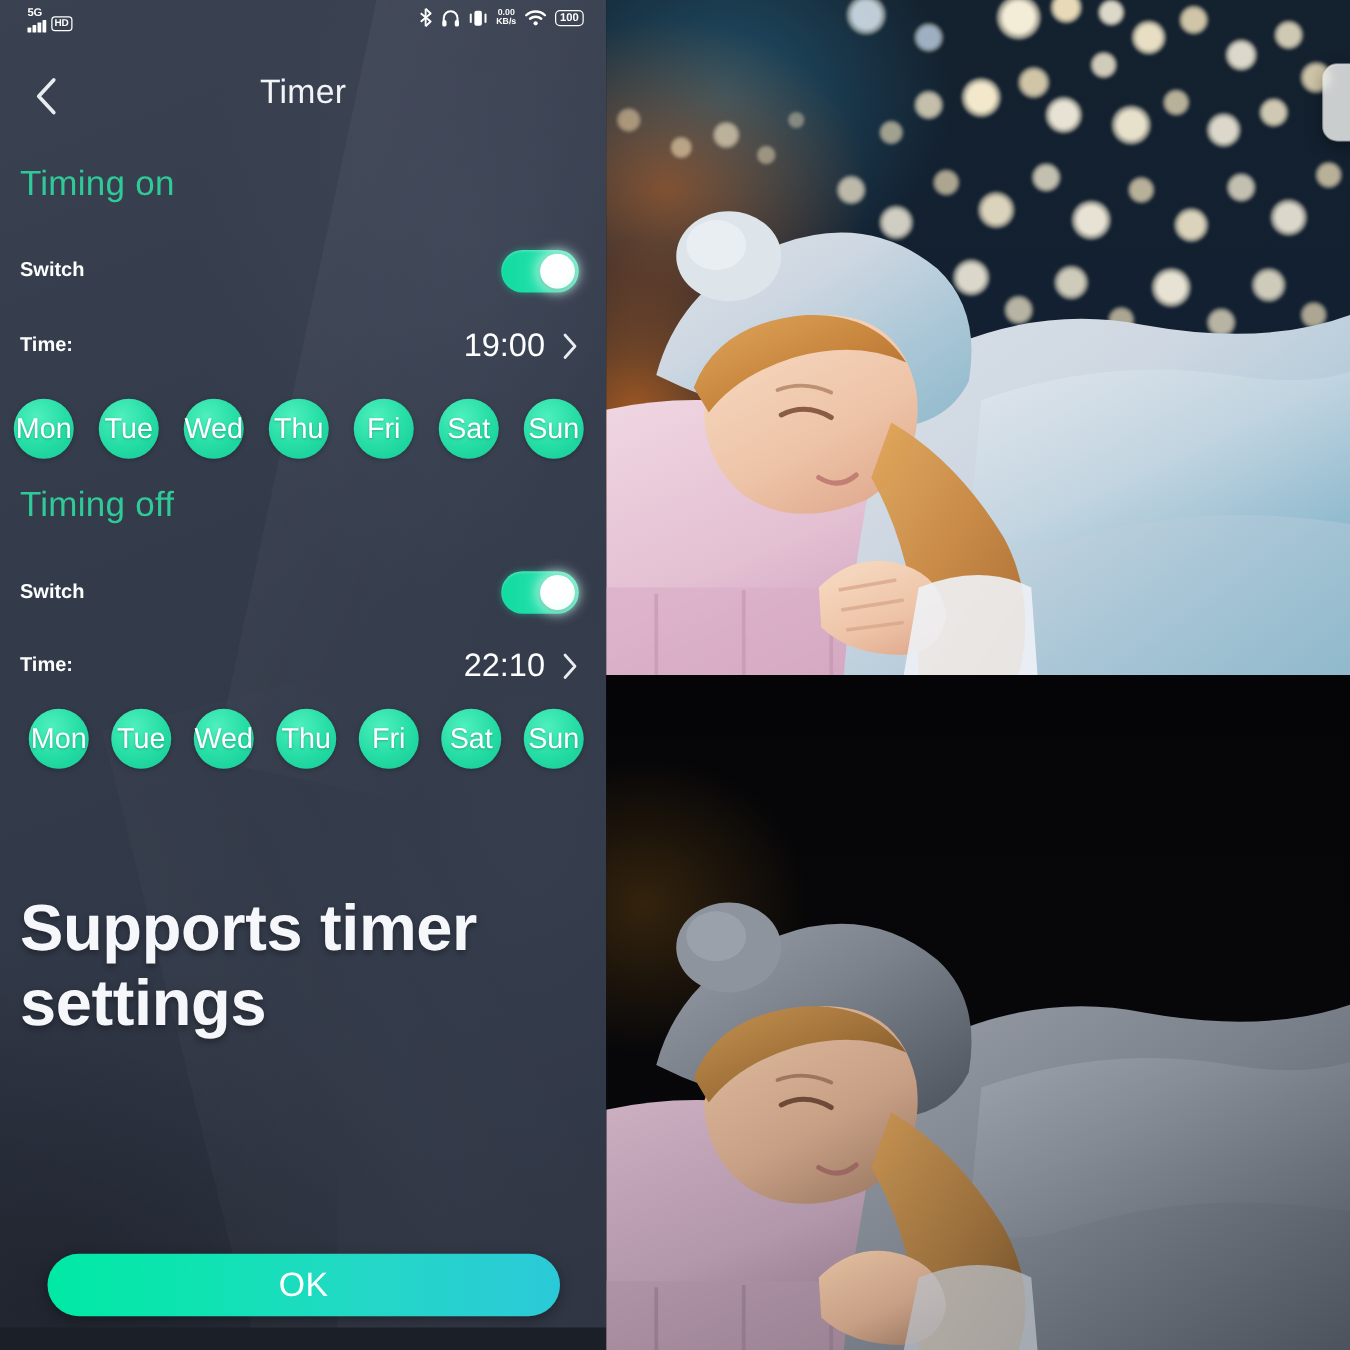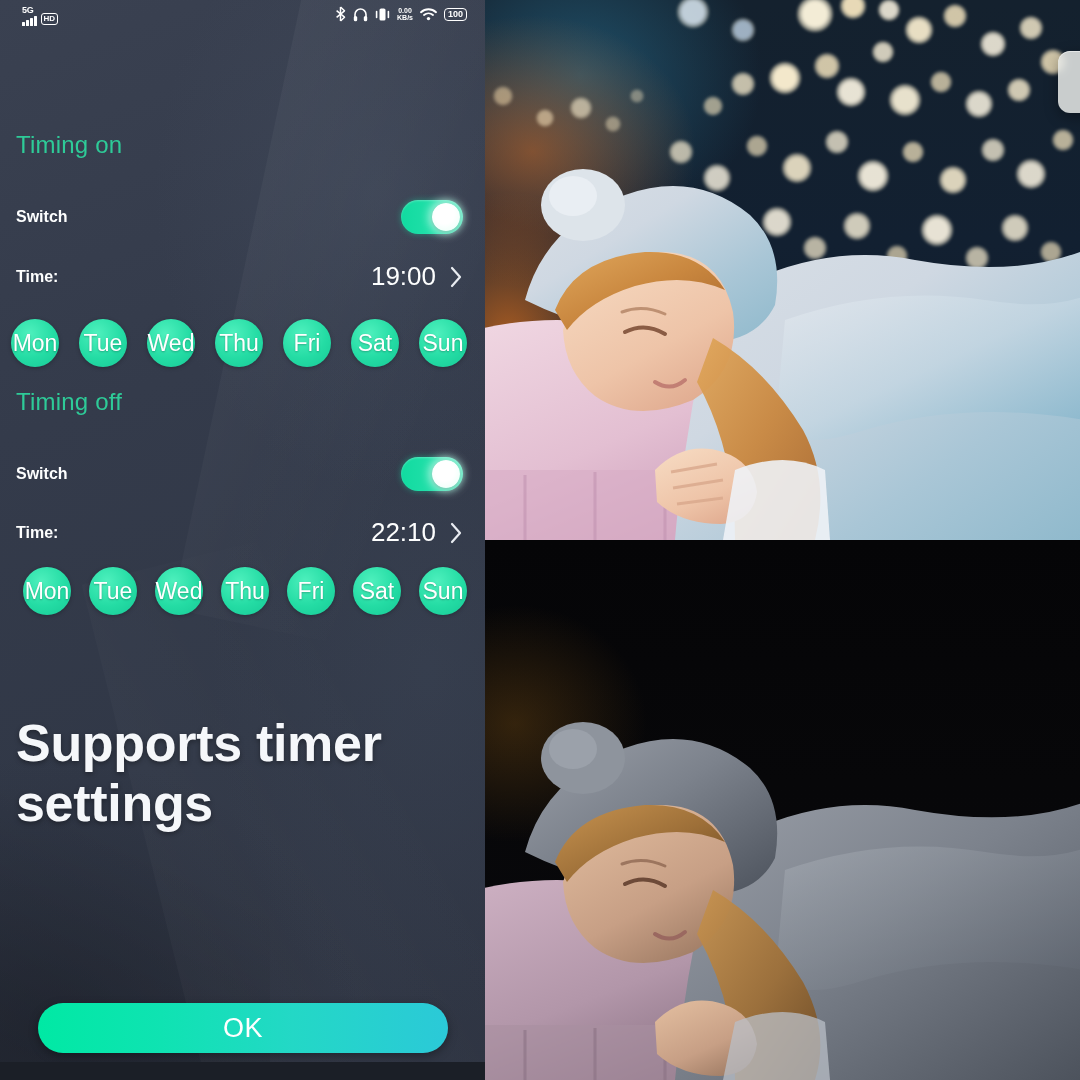--- a/index.html
+++ b/index.html
@@ -46,21 +46,21 @@
            padding:0 3px;line-height:11px;}
 
   
   .navbar{position:absolute;left:0;top:48px;width:485px;height:56px;}
   .nav-back{position:absolute;left:16px;top:8px;width:42px;height:42px;
             display:flex;align-items:center;justify-content:center;cursor:pointer;}
   .nav-title{position:absolute;left:0;right:0;top:10px;text-align:center;
              color:#f2f4f7;font-size:27px;font-weight:400;letter-spacing:.2px;}
 
   
-  .sec-title{position:absolute;left:16px;color:#2ecb98;font-size:24px;font-weight:400;
+  .sec-title{position:absolute;left:16px;color:#2ecb98;font-size:28px;font-weight:400;
              letter-spacing:.2px;}
   .row{position:absolute;left:16px;right:22px;display:flex;align-items:center;
        justify-content:space-between;}
   .row-label{color:#fdfefe;font-size:16px;font-weight:700;}
   .row-value{display:flex;align-items:center;gap:14px;color:#fdfefe;
              font-size:26px;font-weight:400;}
   .chev{display:block}
 
   
   .toggle{width:62px;height:34px;border-radius:17px;position:relative;cursor:pointer;
@@ -163,20 +163,28 @@
         </div>
         <svg width="17" height="13" viewBox="0 0 17 13">
           <path d="M1 4.2 A11 11 0 0 1 16 4.2" stroke="#fff" stroke-width="1.9" fill="none" stroke-linecap="round"></path>
           <path d="M4 7 A7 7 0 0 1 13 7" stroke="#fff" stroke-width="1.9" fill="none" stroke-linecap="round"></path>
           <circle cx="8.5" cy="10.6" r="1.7" fill="#fff"></circle>
         </svg>
         <div class="sb-batt">100</div>
       </div>
     </div>
 
+    <div class="navbar">
+      <div class="nav-back">
+        <svg width="20" height="32" viewBox="0 0 20 32">
+          <path d="M16 3 L4 16 L16 29" stroke="#e9ecf1" stroke-width="3" fill="none" stroke-linecap="round" stroke-linejoin="round"></path>
+        </svg>
+      </div>
+      <div class="nav-title">Timer</div>
+    </div>
 
     <div class="sec-title" style="top:131px;">Timing on</div>
 
     <div class="row" style="top:200px;">
       <div class="row-label">Switch</div>
       <div class="toggle">
           <div class="knob"></div>
         </div>
     </div>
 

